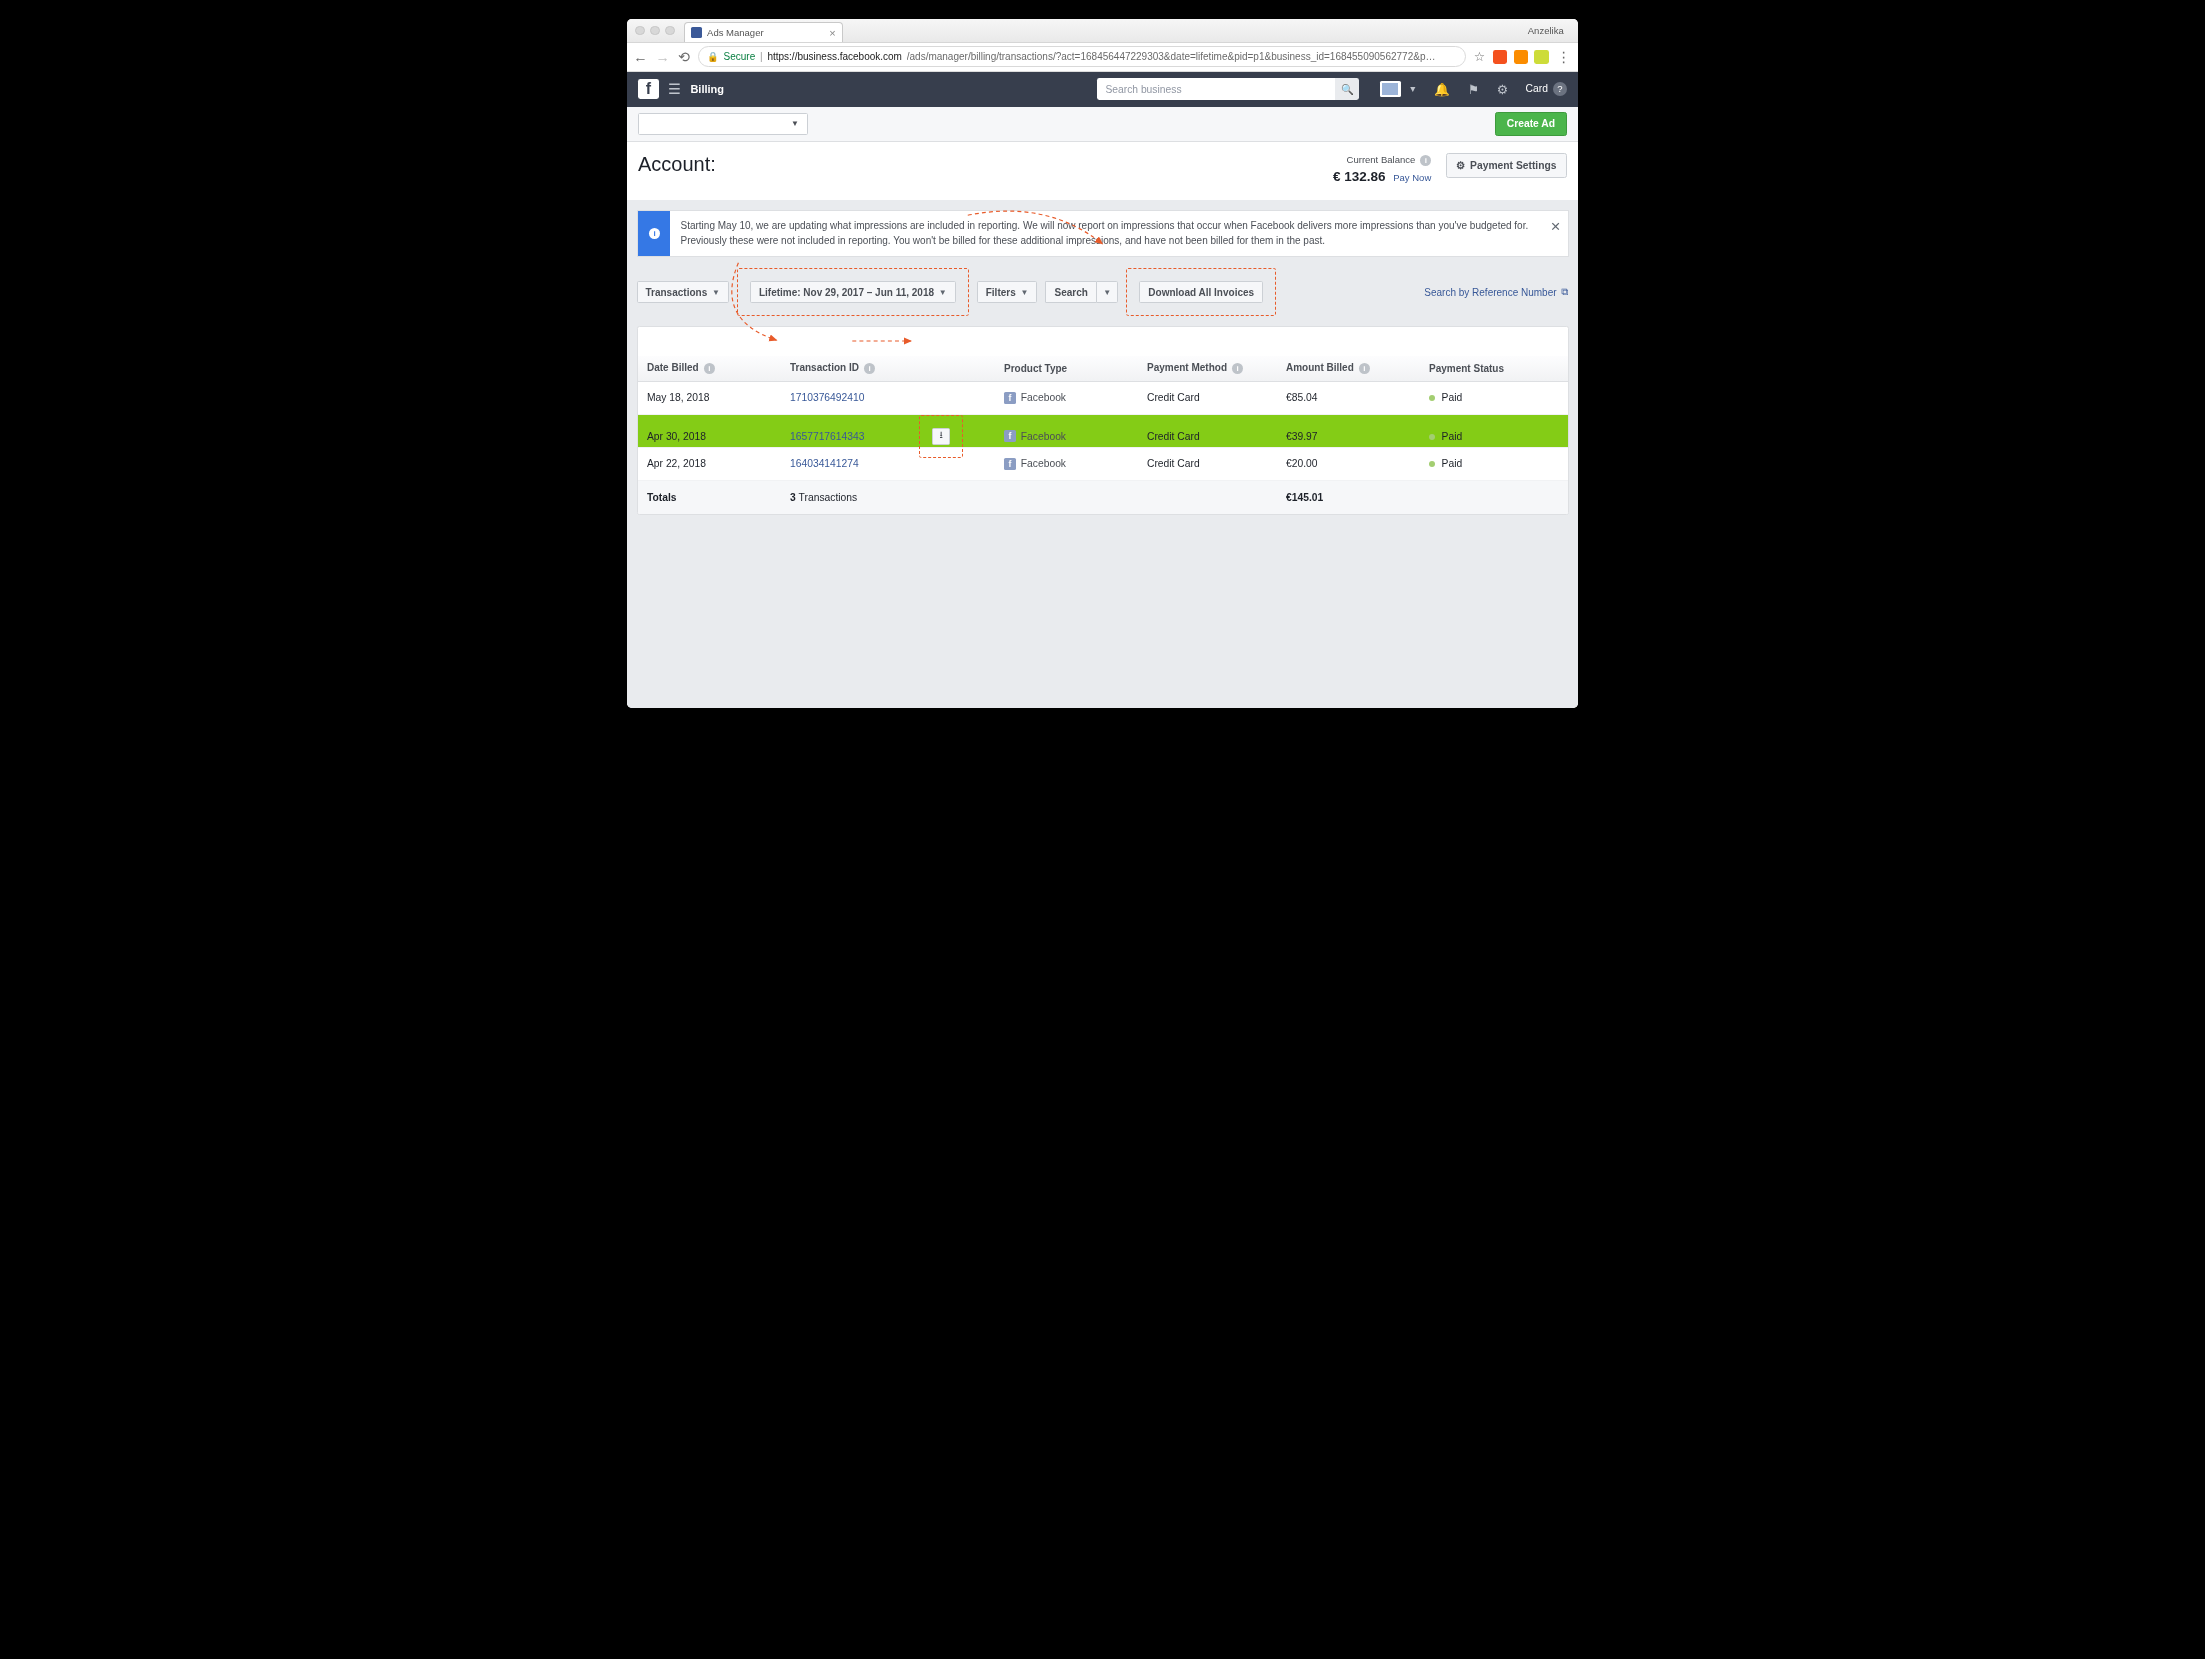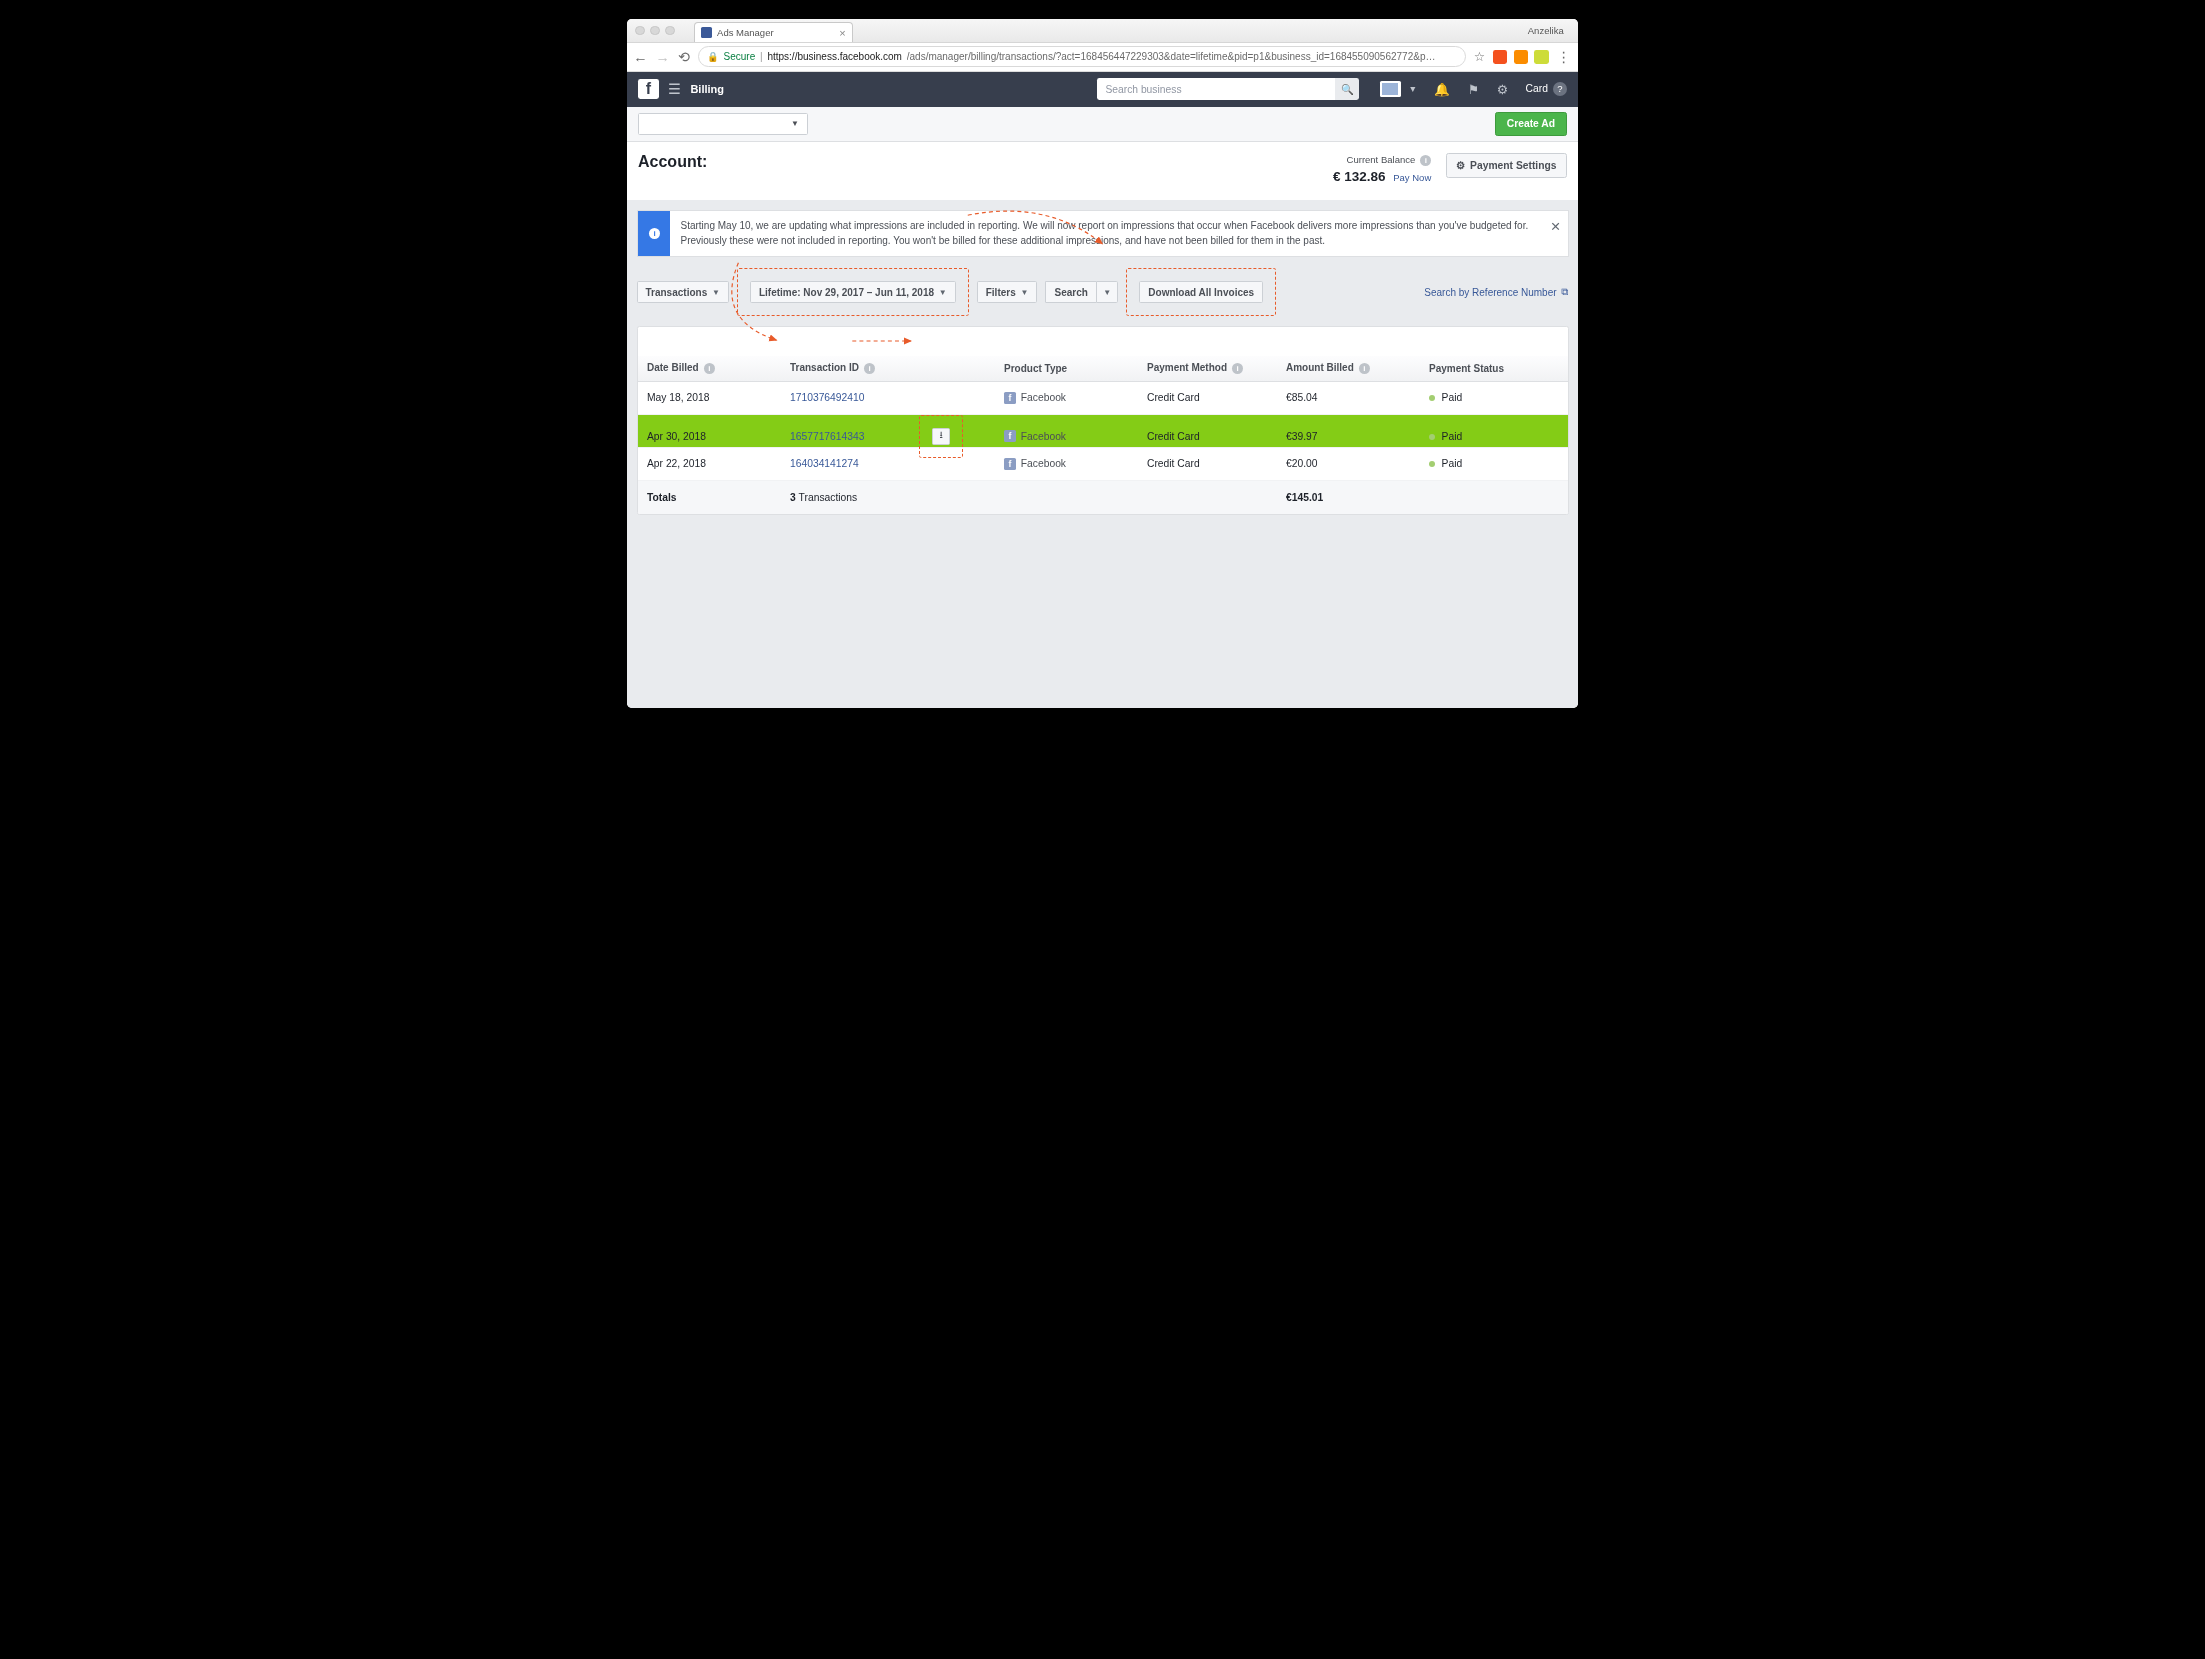--- a/index.html
+++ b/index.html
@@ -26,21 +26,20 @@
   }
   
   .window-titlebar {
     height: 24px;
     background: linear-gradient(#f6f6f6,#e9e9e9);
     display: flex;
     align-items: center;
     padding: 0 8px;
     border-bottom: 0.8px solid #d6d6d6;
     position:relative;
-    gap:10px;
   }
   .traffic-lights { display:flex; gap:5.5px; margin-right:9.5px;}
   .tl { width:9.5px; height:9.5px; border-radius:50%; background:#d8d8d8; border:0.8px solid #c7c7c7;}
   .tab {
     height:20.6px; margin-top:3.2px;
     background:#fff;
     border:0.8px solid #c9c9c9; border-bottom:none;
     border-radius:4px 4px 0 0;
     display:flex; align-items:center;
     padding:0 22px 0 6.3px; font-size:9.5px; color:#555;
@@ -113,21 +112,21 @@
   .create-ad{
     margin-left:auto;height:24px;padding:0 11px;background:#4bb54b;color:#fff;
     border:0.8px solid #3d9a3d;border-radius:2.4px;font-weight:bold;font-size:10.3px;
     display:flex;align-items:center;
   }
   
   .acct-header{
     padding:11px 11px 12.7px;border-bottom:0.8px solid #e9ebee;
     display:flex;align-items:flex-start;background:#fff;
   }
-  .acct-title{font-size:16px;font-weight:bold;color:#1d2129;}
+  .acct-title{font-size:20px;font-weight:normal;color:#1d2129;}
   .balance-block{margin-left:auto;text-align:right;line-height:1.5;}
   .balance-label{font-size:9.5px;color:#4b4f56;}
   .balance-amount{font-size:13.5px;font-weight:bold;}
   .paynow{color:#385898;font-size:9.5px;margin-left:4.8px;font-weight:normal;}
   .payment-settings-btn{
     margin-left:14.3px;height:25px;padding:0 9.5px;
     border:0.8px solid #ccd0d5;border-radius:2.4px;background:#f6f7f9;
     display:flex;align-items:center;gap:4.8px;color:#4b4f56;font-weight:600;font-size:10.3px;
   }
   .info-icon{display:inline-flex;width:11px;height:11px;border-radius:50%;

